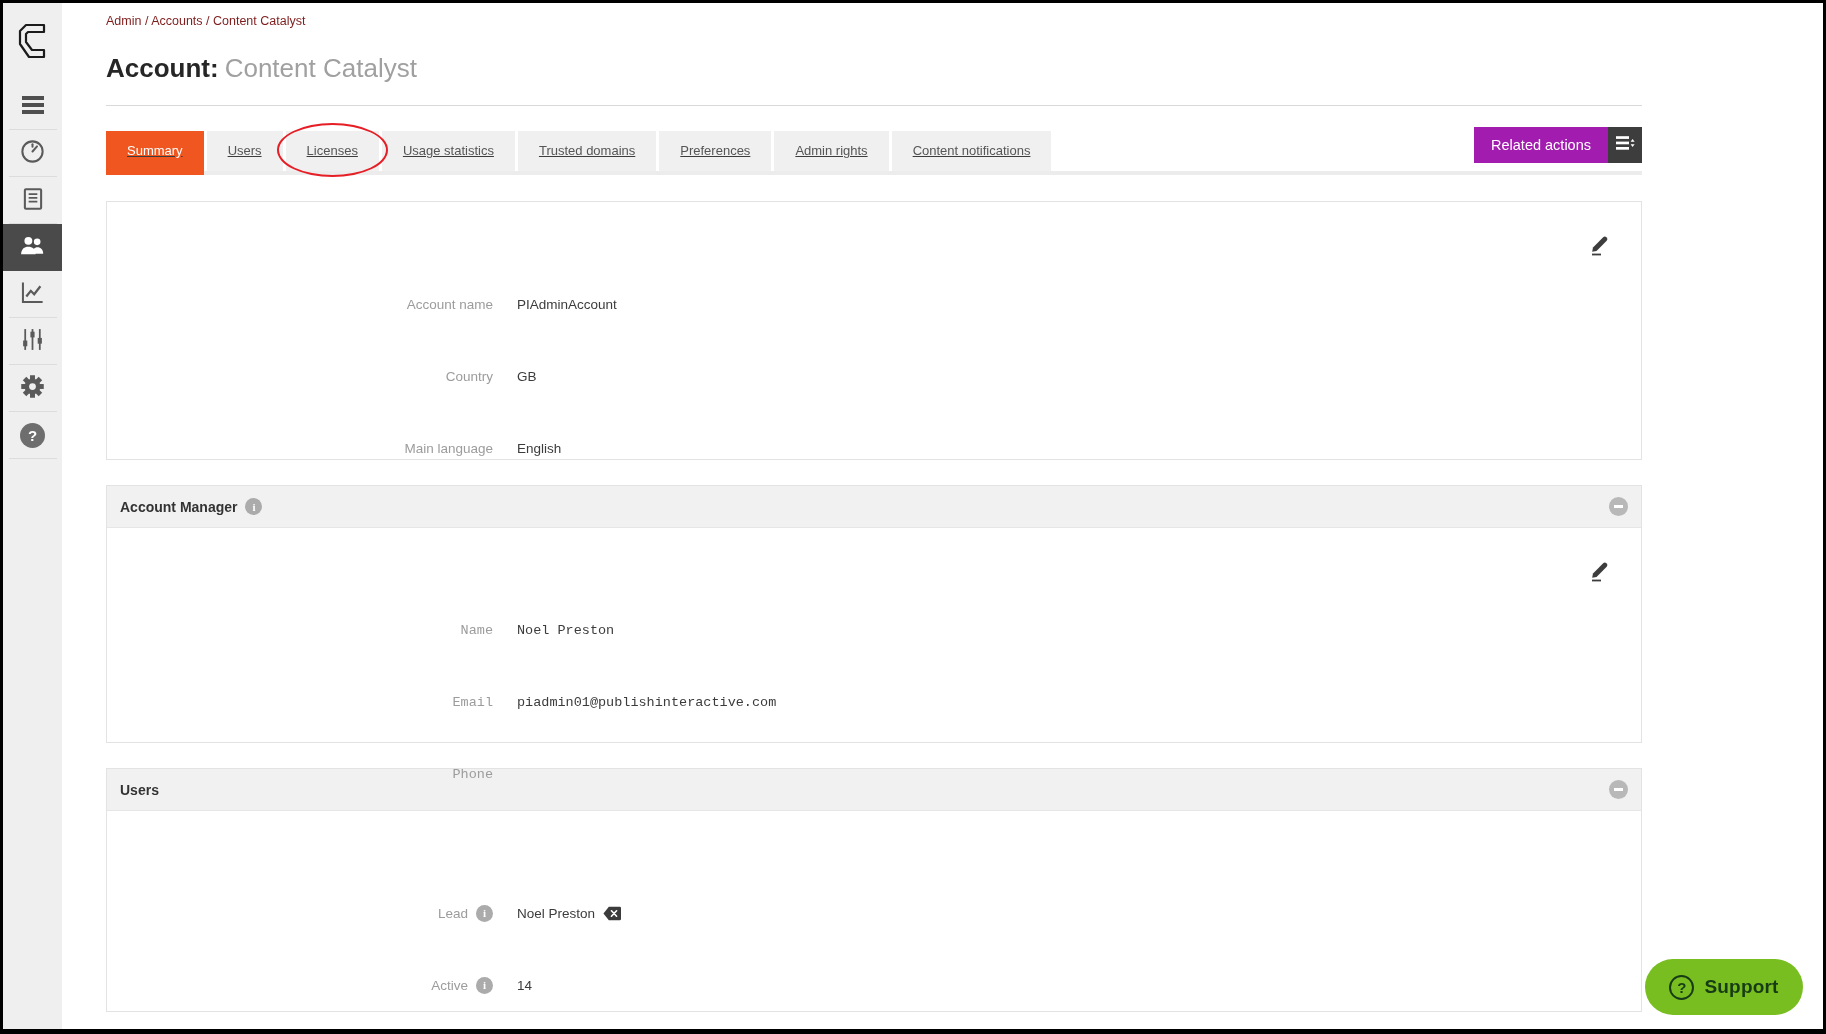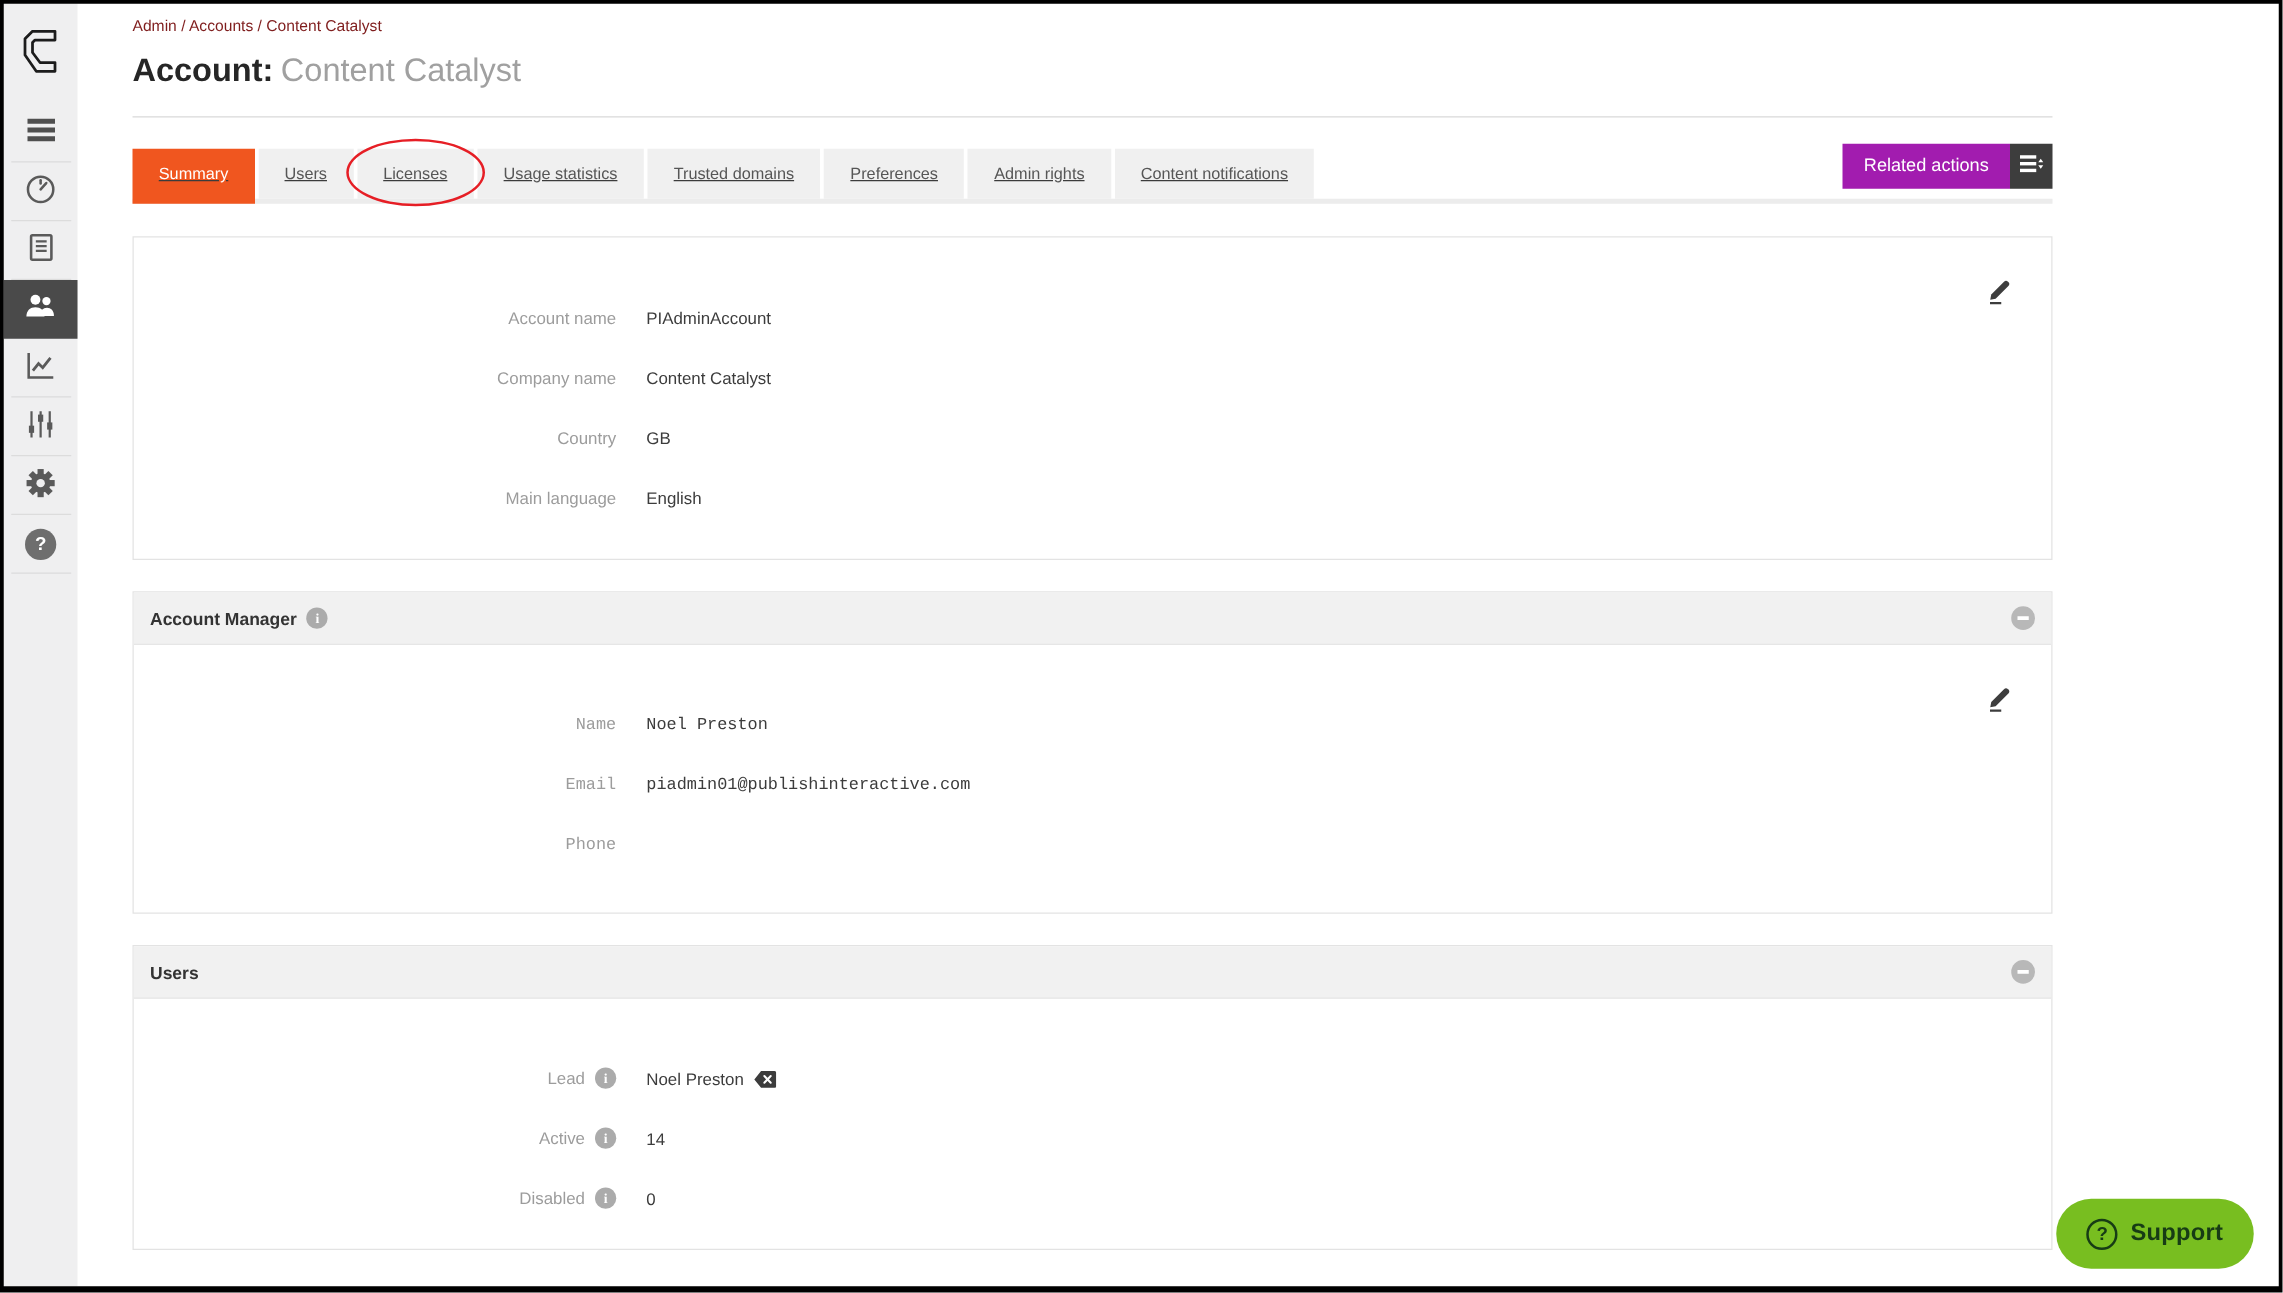--- a/index.html
+++ b/index.html
@@ -30,21 +30,21 @@
   .nav-item.active { background:#4a4a4a; }
   .nav-item.active::after { border-bottom:none; }
   .help-circle {
     width:25px; height:25px; border-radius:50%; background:#6e6e6e; color:#fff;
     font-size:15px; font-weight:bold; display:flex; align-items:center; justify-content:center;
   }
 
   
   .content { position:absolute; left:106px; top:0; width:1536px; }
   .breadcrumb { margin-top:14px; font-size:12.5px; color:#7f1d1d; }
-  .page-title { margin-top:13px; font-size:26px; }
+  .page-title { margin-top:25px; font-size:26px; }
   .page-title .t-label { font-weight:bold; color:#262626; }
   .page-title .t-value { color:#a0a0a0; margin-left:6px; }
   .divider { margin-top:21px; border-top:1px solid #d9d9d9; }
 
   
   .tabs-wrap { position:relative; margin-top:25px; height:44px; }
   .tabs-baseline { position:absolute; left:0; right:0; top:40px; height:4px; background:#ececec; }
   .tabs { display:flex; gap:3px; position:relative;text-decoration:underline; }
   .tab {
     height:40px; line-height:40px; padding:0 21px; background:#f0f0f0;
@@ -78,21 +78,21 @@
   .section-title { font-size:14px; font-weight:bold; color:#333; }
   .collapse-btn {
     margin-left:auto; width:19px; height:19px; border-radius:50%; background:#b8b8b8;
     display:flex; align-items:center; justify-content:center; cursor:pointer;
   }
   .collapse-btn i { display:block; width:9px; height:2.4px; background:#fff; }
   .section-body { position:relative; padding-top:44px; }
   .body-company { height:257px; }
   .body-am { height:214px;font-family:Liberation Mono, monospace; }
   .body-users { height:200px; }
-  .field-row { display:flex; align-items:flex-end; height:28px; margin-bottom:20px; }
+  .field-row { display:flex; align-items:center; height:28px; margin-bottom:20px;margin-top:44px; }
   .field-label {
     width:386px; display:flex; align-items:center; justify-content:flex-end;
     font-size:13.5px; color:#9c9c9c;
   }
   .field-value { margin-left:24px; font-size:13.5px; color:#3c3c3c; display:flex; align-items:center; }
   .info-badge {
     width:17px; height:17px; border-radius:50%; background:#ababab; color:#fff;
     font-size:11px; font-weight:bold; display:flex; align-items:center; justify-content:center;
     margin-left:8px; flex:0 0 auto; cursor:pointer; font-family:"Liberation Serif", serif;
   }
@@ -246,24 +246,20 @@
     <div class="section-body body-company">
       <span class="edit-btn">
         <svg width="26" height="26" viewBox="0 0 26 26">
           <path d="M6 16.5 L16.2 6.3 a2.3 2.3 0 0 1 3.2 0 l0.3 0.3 a2.3 2.3 0 0 1 0 3.2 L9.5 20 L5.2 20.8 Z" fill="#3d3d3d"></path>
           <rect x="5" y="22.6" width="9" height="1.8" fill="#3d3d3d"></rect>
         </svg>
       </span>
       <div class="field-row">
         <div class="field-label">Account name</div>
         <div class="field-value">PIAdminAccount</div>
-      </div>
-      <div class="field-row">
-        <div class="field-label">Company name</div>
-        <div class="field-value">Content Catalyst</div>
       </div>
       <div class="field-row">
         <div class="field-label">Country</div>
         <div class="field-value">GB</div>
       </div>
       <div class="field-row">
         <div class="field-label">Main language</div>
         <div class="field-value">English</div>
       </div>
     </div>

